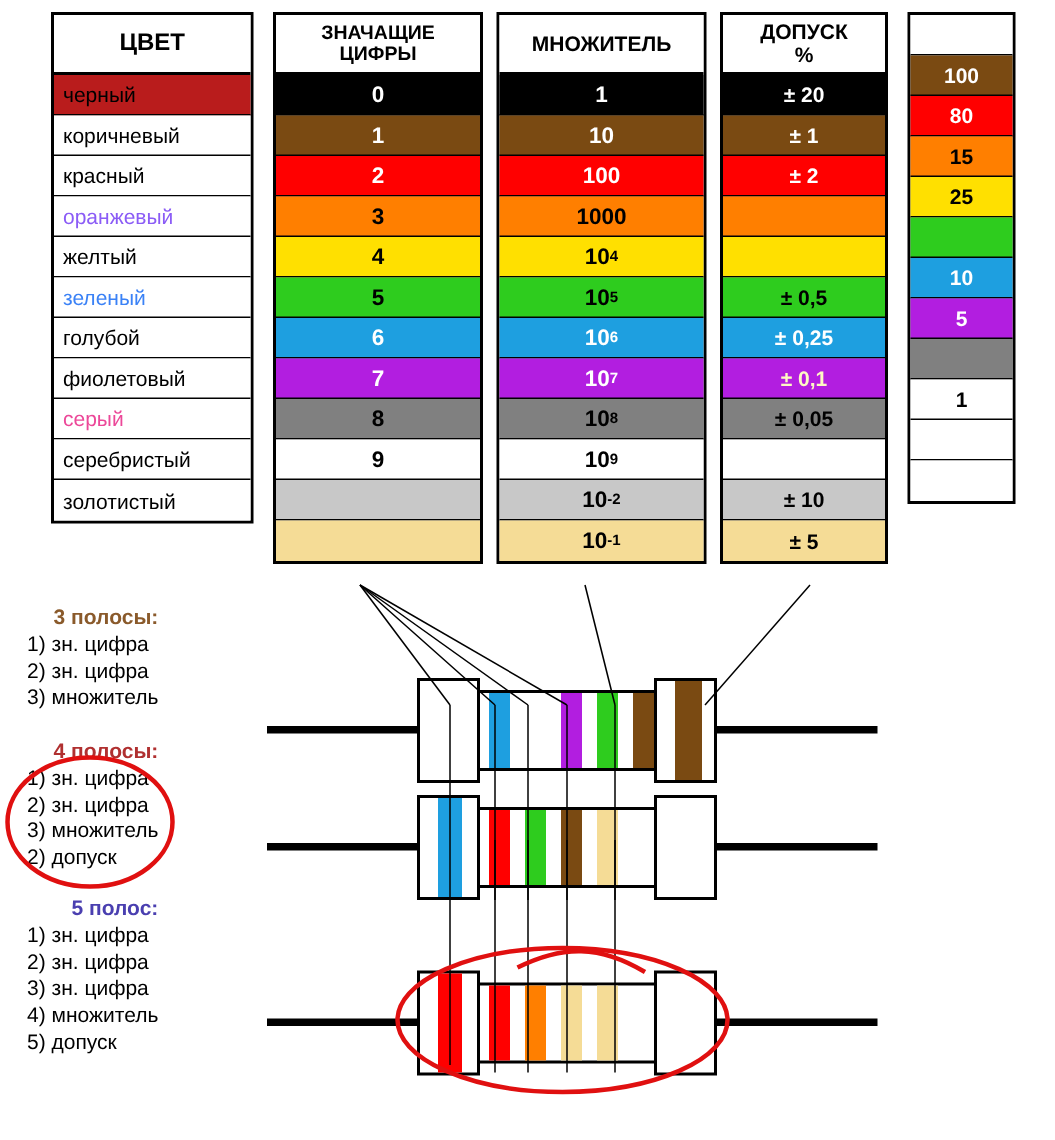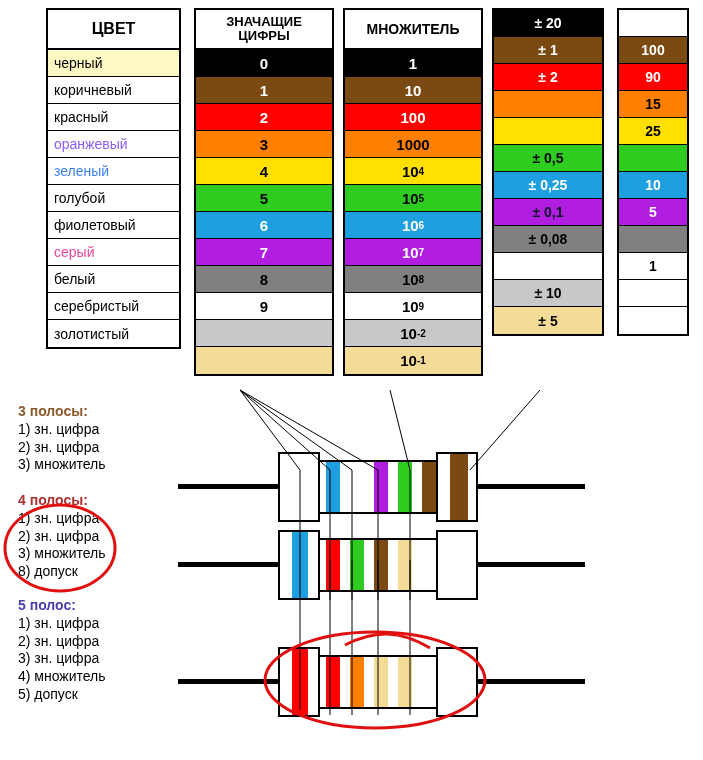--- a/index.html
+++ b/index.html
@@ -4,21 +4,21 @@
 <style>
   html,body{margin:0;padding:0;}
   body{
     width:703px;height:760px;background:#ffffff;
     font-family:"Liberation Sans", sans-serif;
     position:relative;overflow:hidden;
   }
   .root{position:relative;width:703px;height:760px;}
 
   
-  .tables{position:absolute;left:16px;top:0;width:660px;height:395px;}
+  .tables{position:absolute;left:4px;top:0;width:660px;height:395px;}
 
   .col{position:absolute;top:8px;border:2px solid #000;background:#fff;box-sizing:border-box;}
   .col .hdr{
     box-sizing:border-box;border-bottom:2px solid #000;background:#fff;
     font-weight:bold;text-align:center;display:flex;align-items:center;justify-content:center;
     line-height:1.05;
   }
   .cell{
     box-sizing:border-box;border-bottom:1px solid #000;
     display:flex;align-items:center;justify-content:center;
@@ -48,21 +48,21 @@
 
   
   #col-tks{left:601px;width:72px;}
   #col-tks .hdr{height:40px;font-size:14px;}
   #col-tks .cell{height:27px;font-size:14px;font-weight:bold;}
 
   sup{font-size:10px;vertical-align:super;}
 
   
   .legend{position:absolute;font-size:14px;white-space:nowrap;}
-  .legend .title{font-weight:bold;}
+  .legend .title{font-weight:bold;text-align:right;}
   .legend div{line-height:1.27;}
 
   #legend3{left:18px;top:403px;color:#8a5a2b;}
   #legend3 .l{color:#000;}
   #legend4{left:18px;top:492px;color:#b03030;}
   #legend4 .l{color:#000;}
   #legend5{left:18px;top:597px;color:#4a3fb0;}
   #legend5 .l{color:#000;}
 
   
@@ -78,29 +78,29 @@
 </head>
 <body>
 
 <div class="root">
 
   <div class="tables">
 
     <div class="col" id="col-color">
       <div class="hdr">ЦВЕТ</div>
       <div id="color-cells">
-          <div class="cell" style="background: #fef9c3; color: rgb(0, 0, 0);">черный</div>
+          <div class="cell" style="background: #b91c1c; color: rgb(0, 0, 0);">черный</div>
           <div class="cell" style="background: rgb(255, 255, 255); color: rgb(0, 0, 0);">коричневый</div>
           <div class="cell" style="background: rgb(255, 255, 255); color: rgb(0, 0, 0);">красный</div>
           <div class="cell" style="background: rgb(255, 255, 255); color: #8b5cf6;">оранжевый</div>
+          <div class="cell" style="background: rgb(255, 255, 255); color: rgb(0, 0, 0);">желтый</div>
           <div class="cell" style="background: rgb(255, 255, 255); color: #3b82f6;">зеленый</div>
           <div class="cell" style="background: rgb(255, 255, 255); color: rgb(0, 0, 0);">голубой</div>
           <div class="cell" style="background: rgb(255, 255, 255); color: rgb(0, 0, 0);">фиолетовый</div>
           <div class="cell" style="background: rgb(255, 255, 255); color: #ec4899;">серый</div>
-          <div class="cell" style="background: rgb(255, 255, 255); color: rgb(0, 0, 0);">белый</div>
           <div class="cell" style="background: rgb(255, 255, 255); color: rgb(0, 0, 0);">серебристый</div>
           <div class="cell" style="background: rgb(255, 255, 255); color: rgb(0, 0, 0);">золотистый</div>
         </div>
     </div>
 
     <div class="col" id="col-digit">
       <div class="hdr">
         <span><span>ЗНАЧАЩИЕ</span><br><span>ЦИФРЫ</span></span>
       </div>
       <div id="digit-cells">
@@ -131,41 +131,44 @@
           <div class="cell" style="background: rgb(30, 159, 224); color: rgb(255, 255, 255);">10<sup>6</sup></div>
           <div class="cell" style="background: rgb(178, 30, 224); color: rgb(255, 255, 255);">10<sup>7</sup></div>
           <div class="cell" style="background: rgb(128, 128, 128); color: rgb(0, 0, 0);">10<sup>8</sup></div>
           <div class="cell" style="background: rgb(255, 255, 255); color: rgb(0, 0, 0);">10<sup>9</sup></div>
           <div class="cell" style="background: rgb(200, 200, 200); color: rgb(0, 0, 0);">10<sup>-2</sup></div>
           <div class="cell" style="background: rgb(245, 220, 150); color: rgb(0, 0, 0);">10<sup>-1</sup></div>
         </div>
     </div>
 
     <div class="col" id="col-tol">
+      <div class="hdr">
+        <span><span>ДОПУСК</span><br><span>%</span></span>
+      </div>
       <div id="tol-cells">
           <div class="cell" style="background: rgb(0, 0, 0); color: rgb(255, 255, 255);">± 20</div>
           <div class="cell" style="background: rgb(122, 74, 18); color: rgb(255, 255, 255);">± 1</div>
           <div class="cell" style="background: rgb(255, 0, 0); color: rgb(255, 255, 255);">± 2</div>
           <div class="cell" style="background: rgb(255, 127, 0); color: rgb(0, 0, 0);"></div>
           <div class="cell" style="background: rgb(255, 224, 0); color: rgb(0, 0, 0);"></div>
           <div class="cell" style="background: rgb(46, 204, 30); color: rgb(0, 0, 0);">± 0,5</div>
           <div class="cell" style="background: rgb(30, 159, 224); color: rgb(255, 255, 255);">± 0,25</div>
-          <div class="cell" style="background: rgb(178, 30, 224); color: #0f172a;">± 0,1</div>
-          <div class="cell" style="background: rgb(128, 128, 128); color: rgb(0, 0, 0);">± 0,08</div>
+          <div class="cell" style="background: rgb(178, 30, 224); color: #fef9c3;">± 0,1</div>
+          <div class="cell" style="background: rgb(128, 128, 128); color: rgb(0, 0, 0);">± 0,05</div>
           <div class="cell" style="background: rgb(255, 255, 255); color: rgb(0, 0, 0);"></div>
           <div class="cell" style="background: rgb(200, 200, 200); color: rgb(0, 0, 0);">± 10</div>
           <div class="cell" style="background: rgb(245, 220, 150); color: rgb(0, 0, 0);">± 5</div>
         </div>
     </div>
 
     <div class="col" id="col-tks">
       <div id="tks-cells">
           <div class="cell" style="background: rgb(255, 255, 255); color: rgb(0, 0, 0);"></div>
           <div class="cell" style="background: rgb(122, 74, 18); color: rgb(255, 255, 255);">100</div>
-          <div class="cell" style="background: rgb(255, 0, 0); color: rgb(255, 255, 255);">90</div>
+          <div class="cell" style="background: rgb(255, 0, 0); color: rgb(255, 255, 255);">80</div>
           <div class="cell" style="background: rgb(255, 127, 0); color: rgb(0, 0, 0);">15</div>
           <div class="cell" style="background: rgb(255, 224, 0); color: rgb(0, 0, 0);">25</div>
           <div class="cell" style="background: rgb(46, 204, 30); color: rgb(0, 0, 0);"></div>
           <div class="cell" style="background: rgb(30, 159, 224); color: rgb(255, 255, 255);">10</div>
           <div class="cell" style="background: rgb(178, 30, 224); color: rgb(255, 255, 255);">5</div>
           <div class="cell" style="background: rgb(128, 128, 128); color: rgb(0, 0, 0);"></div>
           <div class="cell" style="background: rgb(255, 255, 255); color: rgb(0, 0, 0);">1</div>
           <div class="cell" style="background: rgb(255, 255, 255); color: rgb(0, 0, 0);"></div>
           <div class="cell" style="background: rgb(255, 255, 255); color: rgb(0, 0, 0);"></div>
         </div>
@@ -177,21 +180,21 @@
     <div class="l">1) зн. цифра</div>
     <div class="l">2) зн. цифра</div>
     <div class="l">3) множитель</div>
   </div>
 
   <div class="legend" id="legend4">
     <div class="title">4 полосы:</div>
     <div class="l">1) зн. цифра</div>
     <div class="l">2) зн. цифра</div>
     <div class="l">3) множитель</div>
-    <div class="l">8) допуск</div>
+    <div class="l">2) допуск</div>
   </div>
 
   <div class="legend" id="legend5">
     <div class="title">5 полос:</div>
     <div class="l">1) зн. цифра</div>
     <div class="l">2) зн. цифра</div>
     <div class="l">3) зн. цифра</div>
     <div class="l">4) множитель</div>
     <div class="l">5) допуск</div>
   </div>

